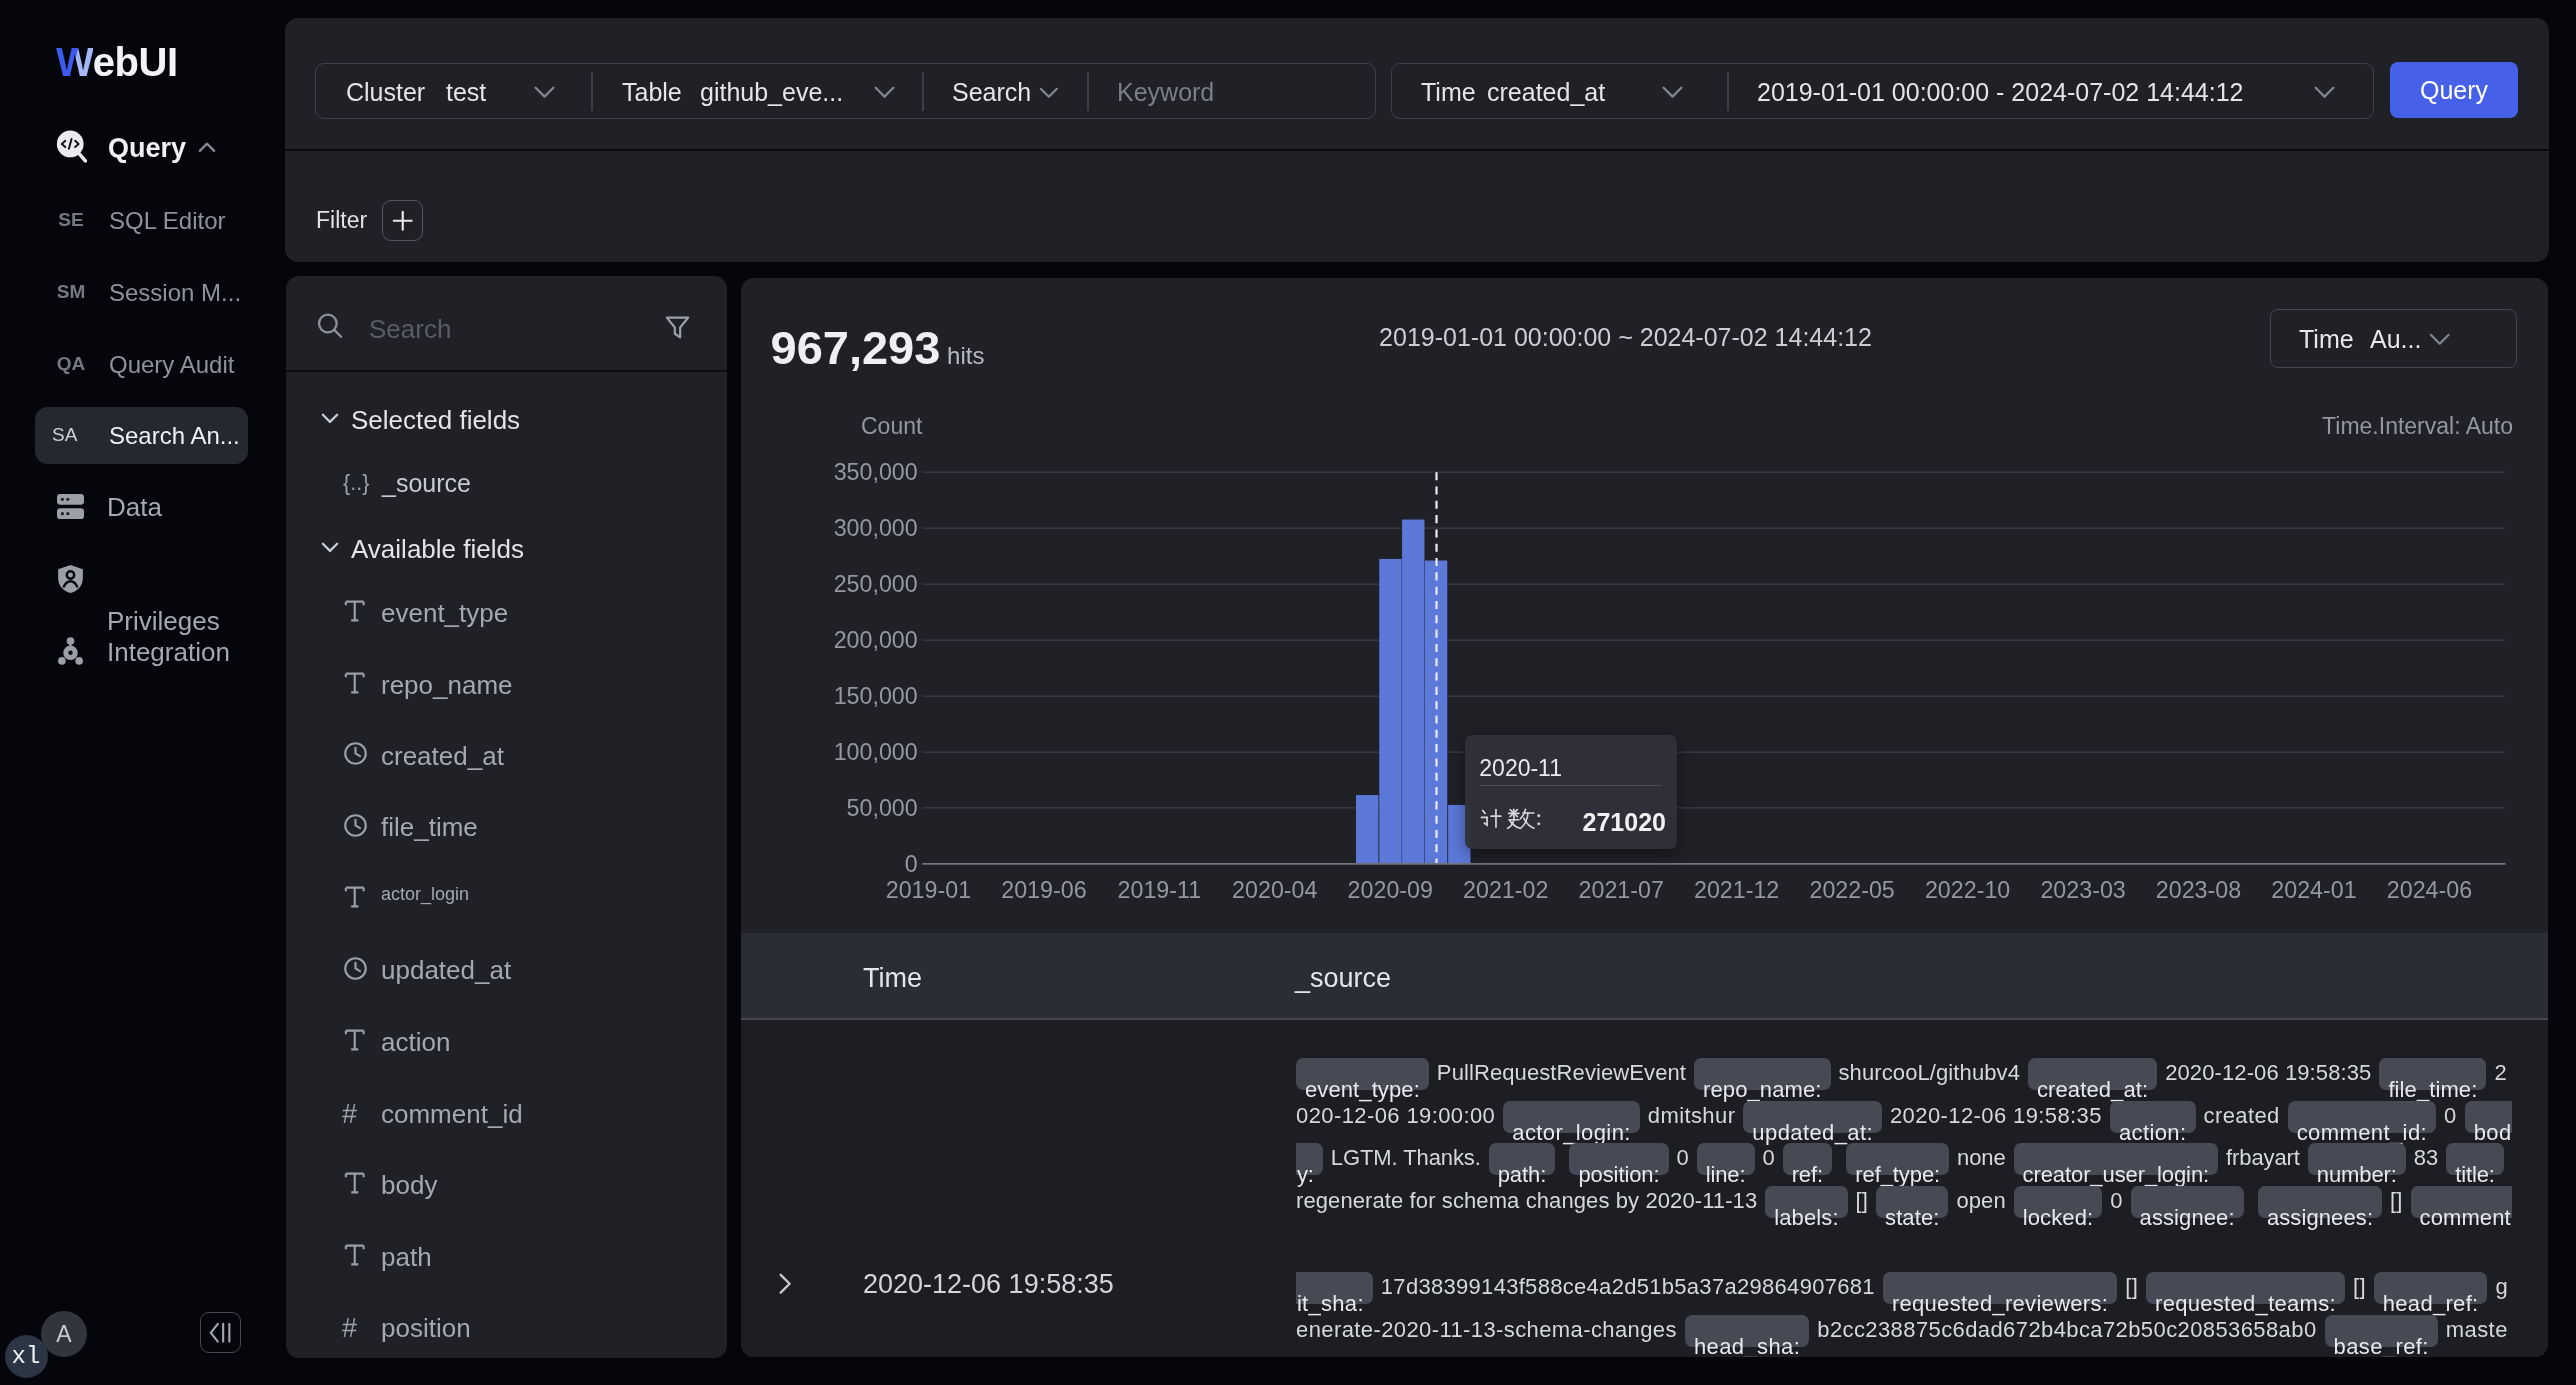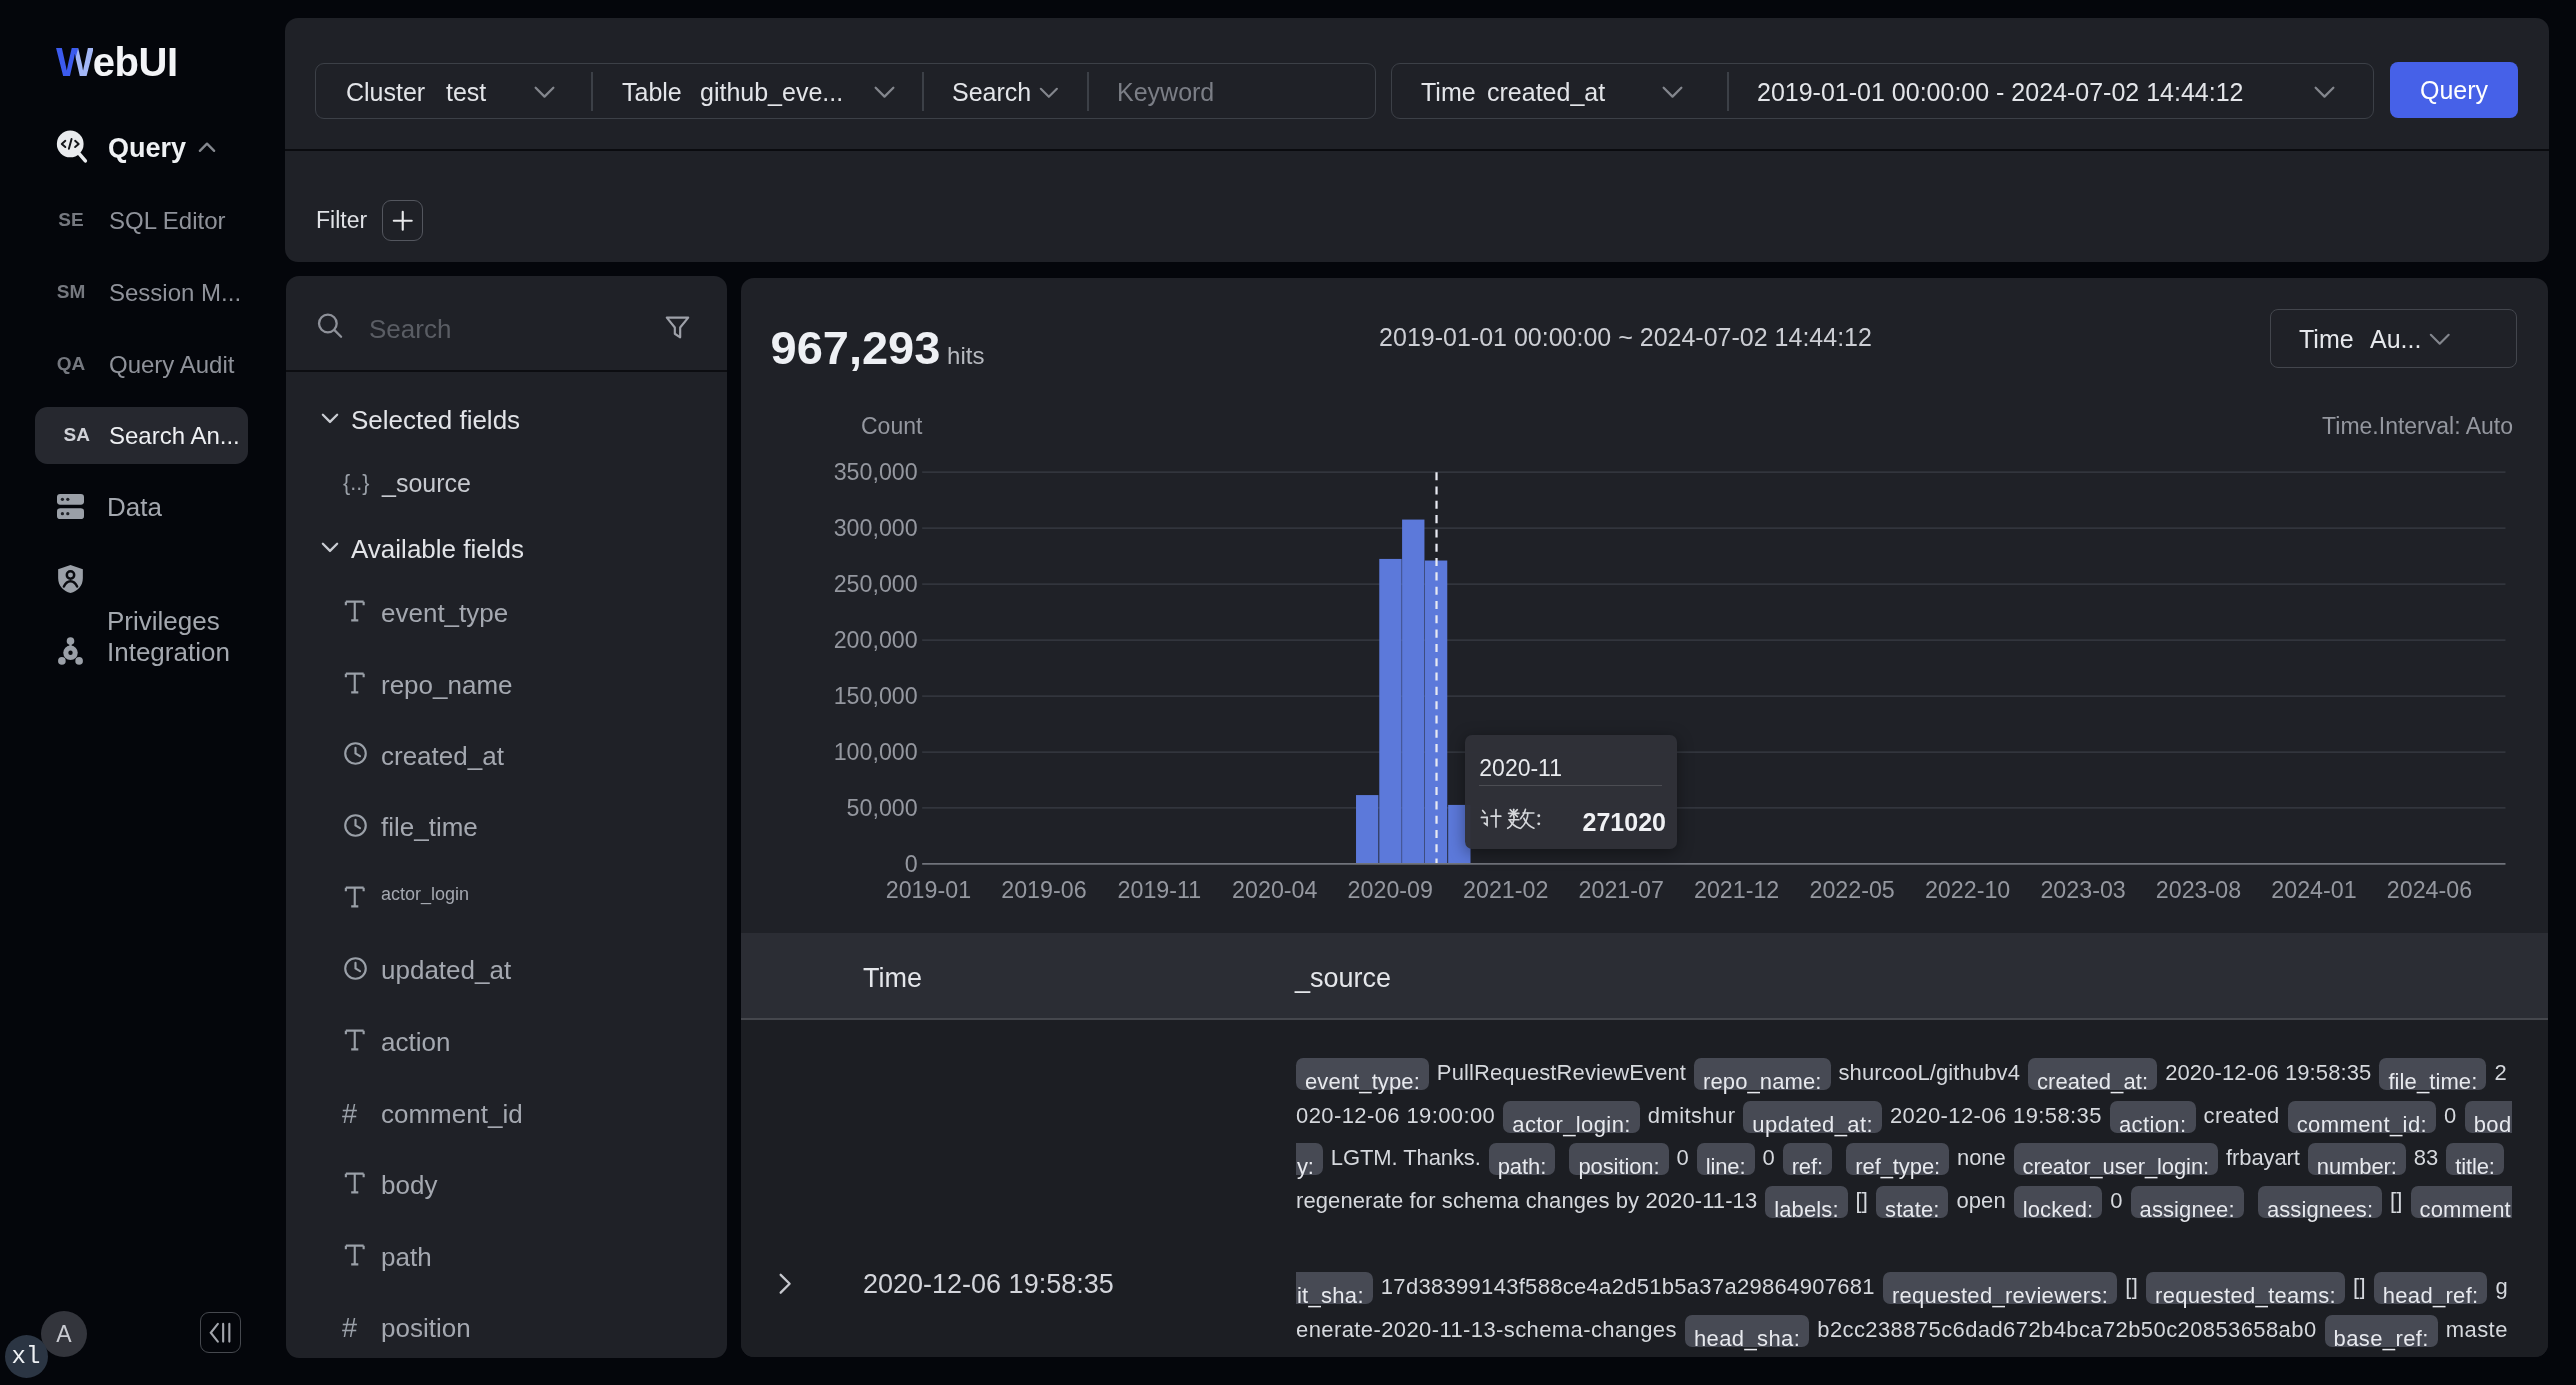--- a/index.html
+++ b/index.html
@@ -2,21 +2,21 @@
 <html style="font-size:14.3px"><head>
 <meta charset="utf-8">
 <style>
   * { margin:0; padding:0; box-sizing:border-box; }
   html,body { width:2576px; height:1386px; background:#04060b; overflow:hidden; }
   body { font-family:"Liberation Sans",sans-serif; color:#d6d8dd; position:relative; }
   .abs { position:absolute; }
   .panel { position:absolute; background:#1f2127; border-radius:13px; }
   svg { display:block; }
   .sline { position:absolute; left:555px; white-space:nowrap; font-size:22px; color:#d5d8dd; height:43px; line-height:43px; }
-  .sline .pill { display:inline-block; background:#474a54; color:#e7e9ee; border-radius:7.2px; padding:8px 9px; height:32px; line-height:32px; margin-right:8px; vertical-align:middle; }
+  .sline .pill { display:inline-block; background:#474a54; color:#e7e9ee; border-radius:7.2px; padding:16px 9px; height:32px; line-height:32px; margin-right:8px; vertical-align:middle; }
   .sline .pl { border-radius:7.2px 0 0 7.2px; margin-right:0; padding-right:0.9px; }
   .sline .pr { border-radius:0 7.2px 7.2px 0; padding-left:0.9px; }
   .sline .v { margin-right:8px; }
   .sline .gap { display:inline-block; width:6.3px; }
 </style>
 </head>
 <body>
 
 <div class="abs" id="sidebar" style="left:0;top:0;width:285px;height:1018px;">
   <div class="abs" style="left:56px;top:40px;font-size:40px;font-weight:bold;letter-spacing:-0.4px;">
@@ -34,21 +34,21 @@
   </svg>
 
   <div class="abs" style="left:35px;top:407px;width:213px;height:57px;border-radius:12.5px;background:#26282f;"></div>
 
   <div class="abs subbadge" style="left:52px;top:209px;width:38px;text-align:center;font-size:19px;font-weight:bold;color:#75787f;">SE</div>
   <div class="abs" style="left:109px;top:207px;font-size:24px;color:#8f929a;">SQL Editor</div>
   <div class="abs subbadge" style="left:52px;top:281px;width:38px;text-align:center;font-size:19px;font-weight:bold;color:#75787f;">SM</div>
   <div class="abs" style="left:109px;top:279px;font-size:24px;color:#8f929a;">Session M...</div>
   <div class="abs subbadge" style="left:52px;top:353px;width:38px;text-align:center;font-size:19px;font-weight:bold;color:#75787f;">QA</div>
   <div class="abs" style="left:109px;top:351px;font-size:24px;color:#8f929a;">Query Audit</div>
-  <div class="abs subbadge" style="left:52px;top:424px;width:38px;text-align:right;font-size:19px;font-weight:bold;color:#cfd1d7;">SA</div>
+  <div class="abs subbadge" style="left:52px;top:424px;width:38px;text-align:left;font-size:19px;font-weight:normal;color:#cfd1d7;">SA</div>
   <div class="abs" style="left:109px;top:422px;font-size:24px;color:#eef0f3;">Search An...</div>
 
   <svg class="abs" style="left:56px;top:493px;" width="29" height="27" viewBox="0 0 32 30">
     <rect x="1" y="1" width="30" height="12" rx="3.5" fill="#9ba0a8"></rect>
     <rect x="1" y="17" width="30" height="12" rx="3.5" fill="#9ba0a8"></rect>
     <circle cx="7" cy="7" r="1.8" fill="#1f2127"></circle>
       <circle cx="13" cy="7" r="1.8" fill="#1f2127"></circle>
     <circle cx="7" cy="23" r="1.8" fill="#1f2127"></circle>
       <circle cx="13" cy="23" r="1.8" fill="#1f2127"></circle>
   </svg>

